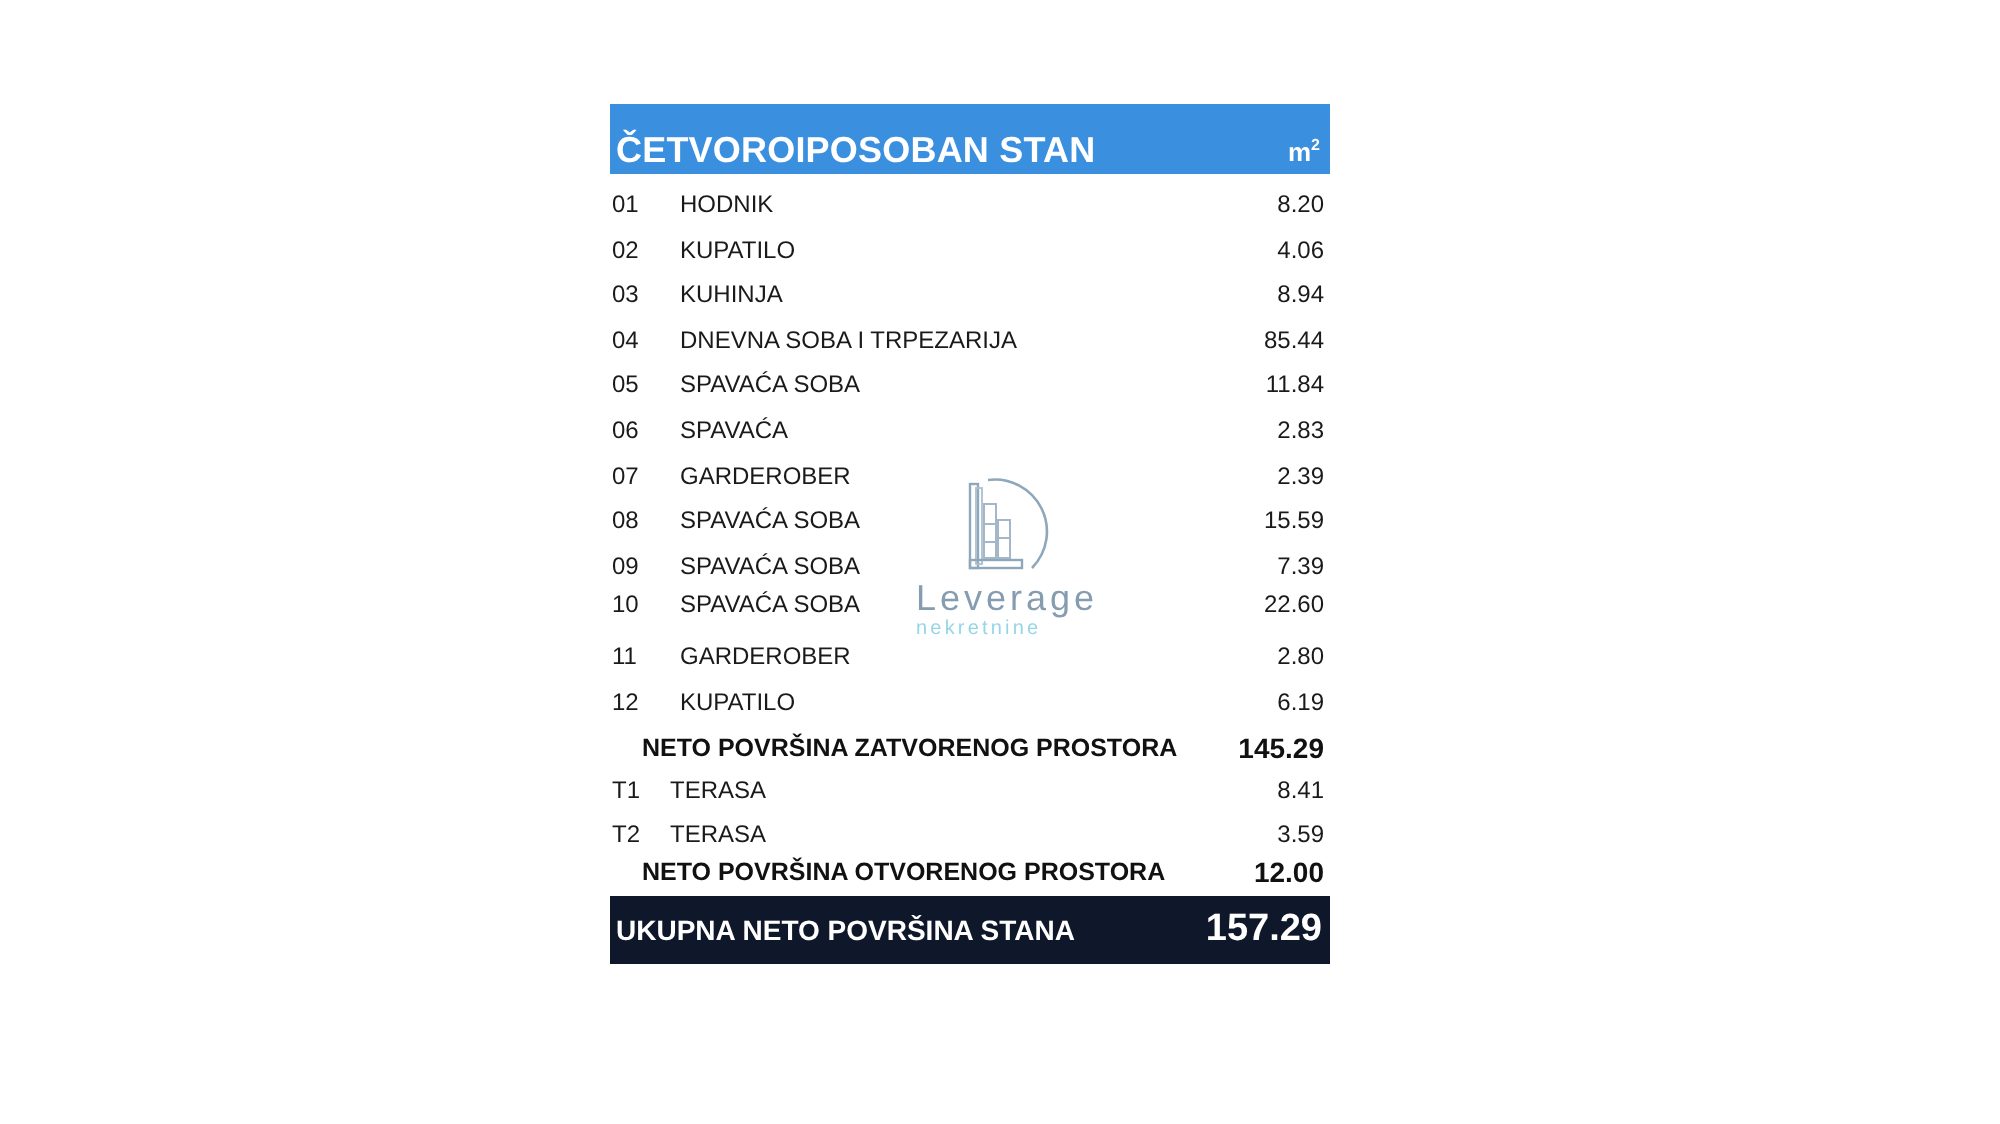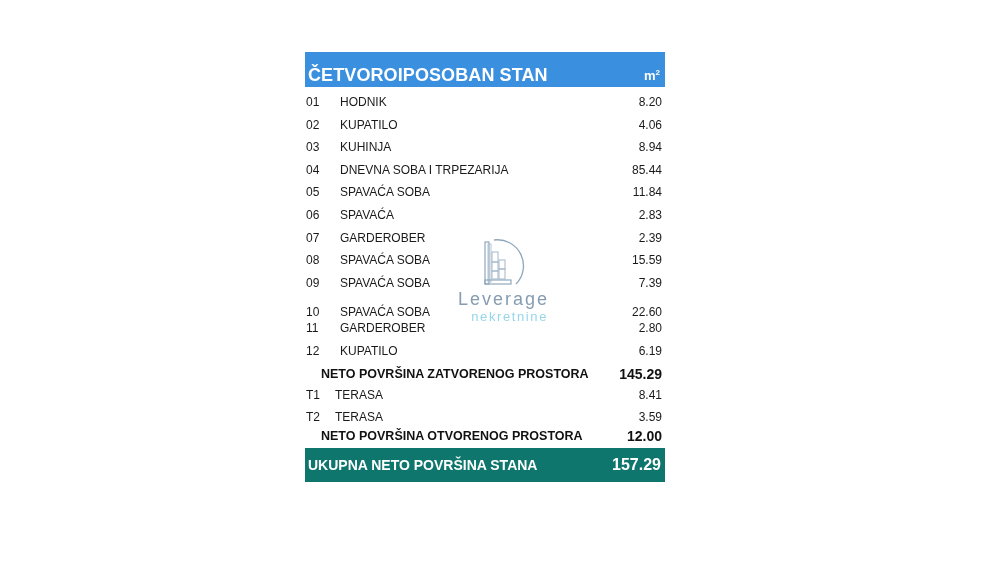--- a/index.html
+++ b/index.html
@@ -86,32 +86,32 @@
     }
     .row.subtotal .val {
       font-size: 14px;
     }
     .footer {
       position: absolute;
       left: 0;
       top: 396px;
       width: 360px;
       height: 34px;
-      background: #0f766e;
+      background: #0f172a;
       color: #ffffff;
       display: flex;
       align-items: center;
       justify-content: space-between;
       box-sizing: border-box;
       padding: 0 4px 0 3px;
       font-weight: bold;
       font-size: 14px;
     }
     .footer .val {
-      font-size: 16px;
+      font-size: 19px;
       text-align: center;
     }
     .logo {
       position: absolute;
       left: 458px;
       top: 238px;
       width: 90px;
       height: 85px;
       opacity: 0.95;
     }
@@ -128,23 +128,23 @@
       text-align: center;
       color: #7f97ad;
       font-size: 18px;
       letter-spacing: 2px;
     }
     .logo .sub {
       position: absolute;
       left: 0;
       top: 71px;
       width: 90px;
-      text-align: right;
+      text-align: left;
       color: #8fd4e6;
-      font-size: 13px;
+      font-size: 10px;
       letter-spacing: 1.6px;
     }
   </style>
 </head>
 <body>
 
 <div class="sheet">
   <div class="header">
     <span class="title">ČETVOROIPOSOBAN STAN</span>
     <span class="unit"><span>m</span><sup>2</sup></span>
@@ -189,21 +189,21 @@
     <div class="row" style="top:158.2px">
       <span class="num">08</span>
       <span class="name">SPAVAĆA SOBA</span>
       <span class="val">15.59</span>
     </div>
     <div class="row" style="top:180.8px">
       <span class="num">09</span>
       <span class="name">SPAVAĆA SOBA</span>
       <span class="val">7.39</span>
     </div>
-    <div class="row" style="top:210px">
+    <div class="row" style="top:200px">
       <span class="num">10</span>
       <span class="name">SPAVAĆA SOBA</span>
       <span class="val">22.60</span>
     </div>
     <div class="row" style="top:226px">
       <span class="num">11</span>
       <span class="name">GARDEROBER</span>
       <span class="val">2.80</span>
     </div>
     <div class="row" style="top:248.6px">

